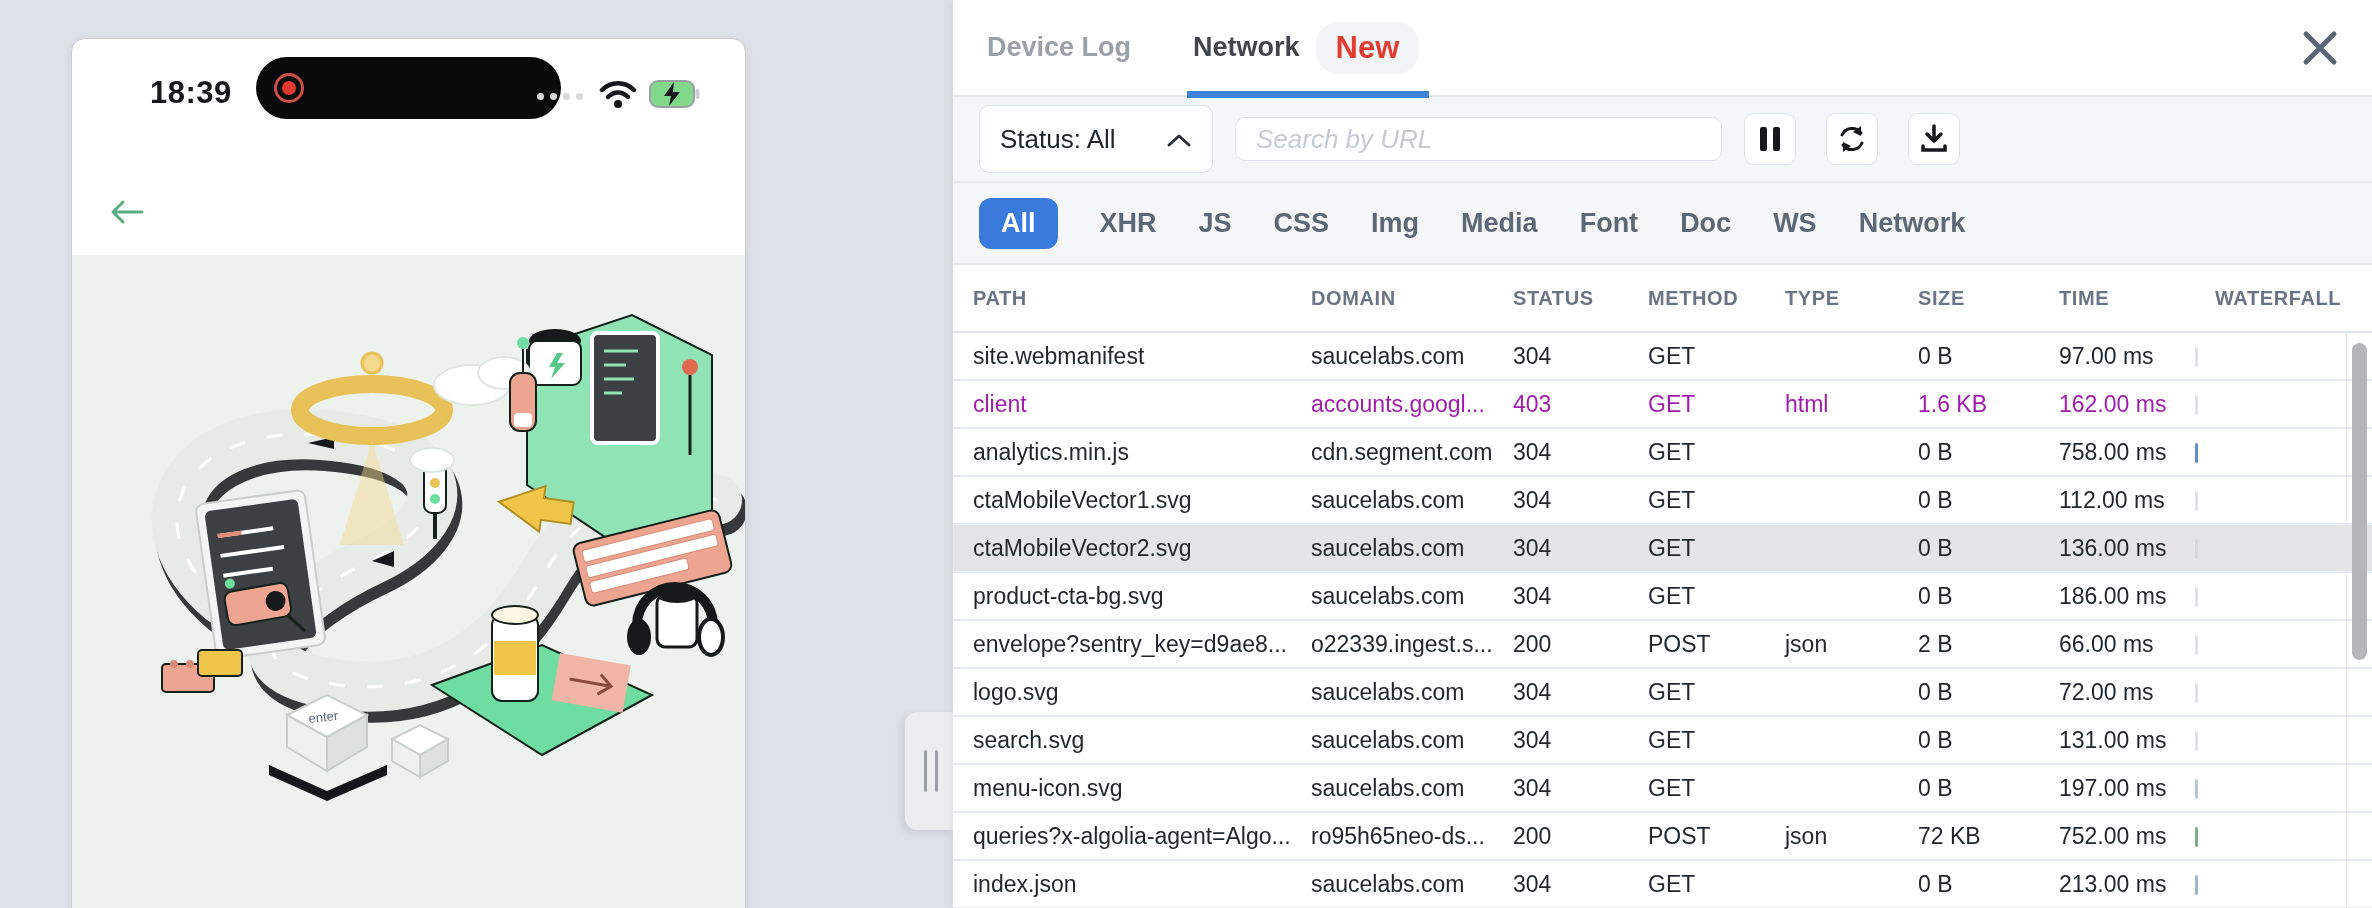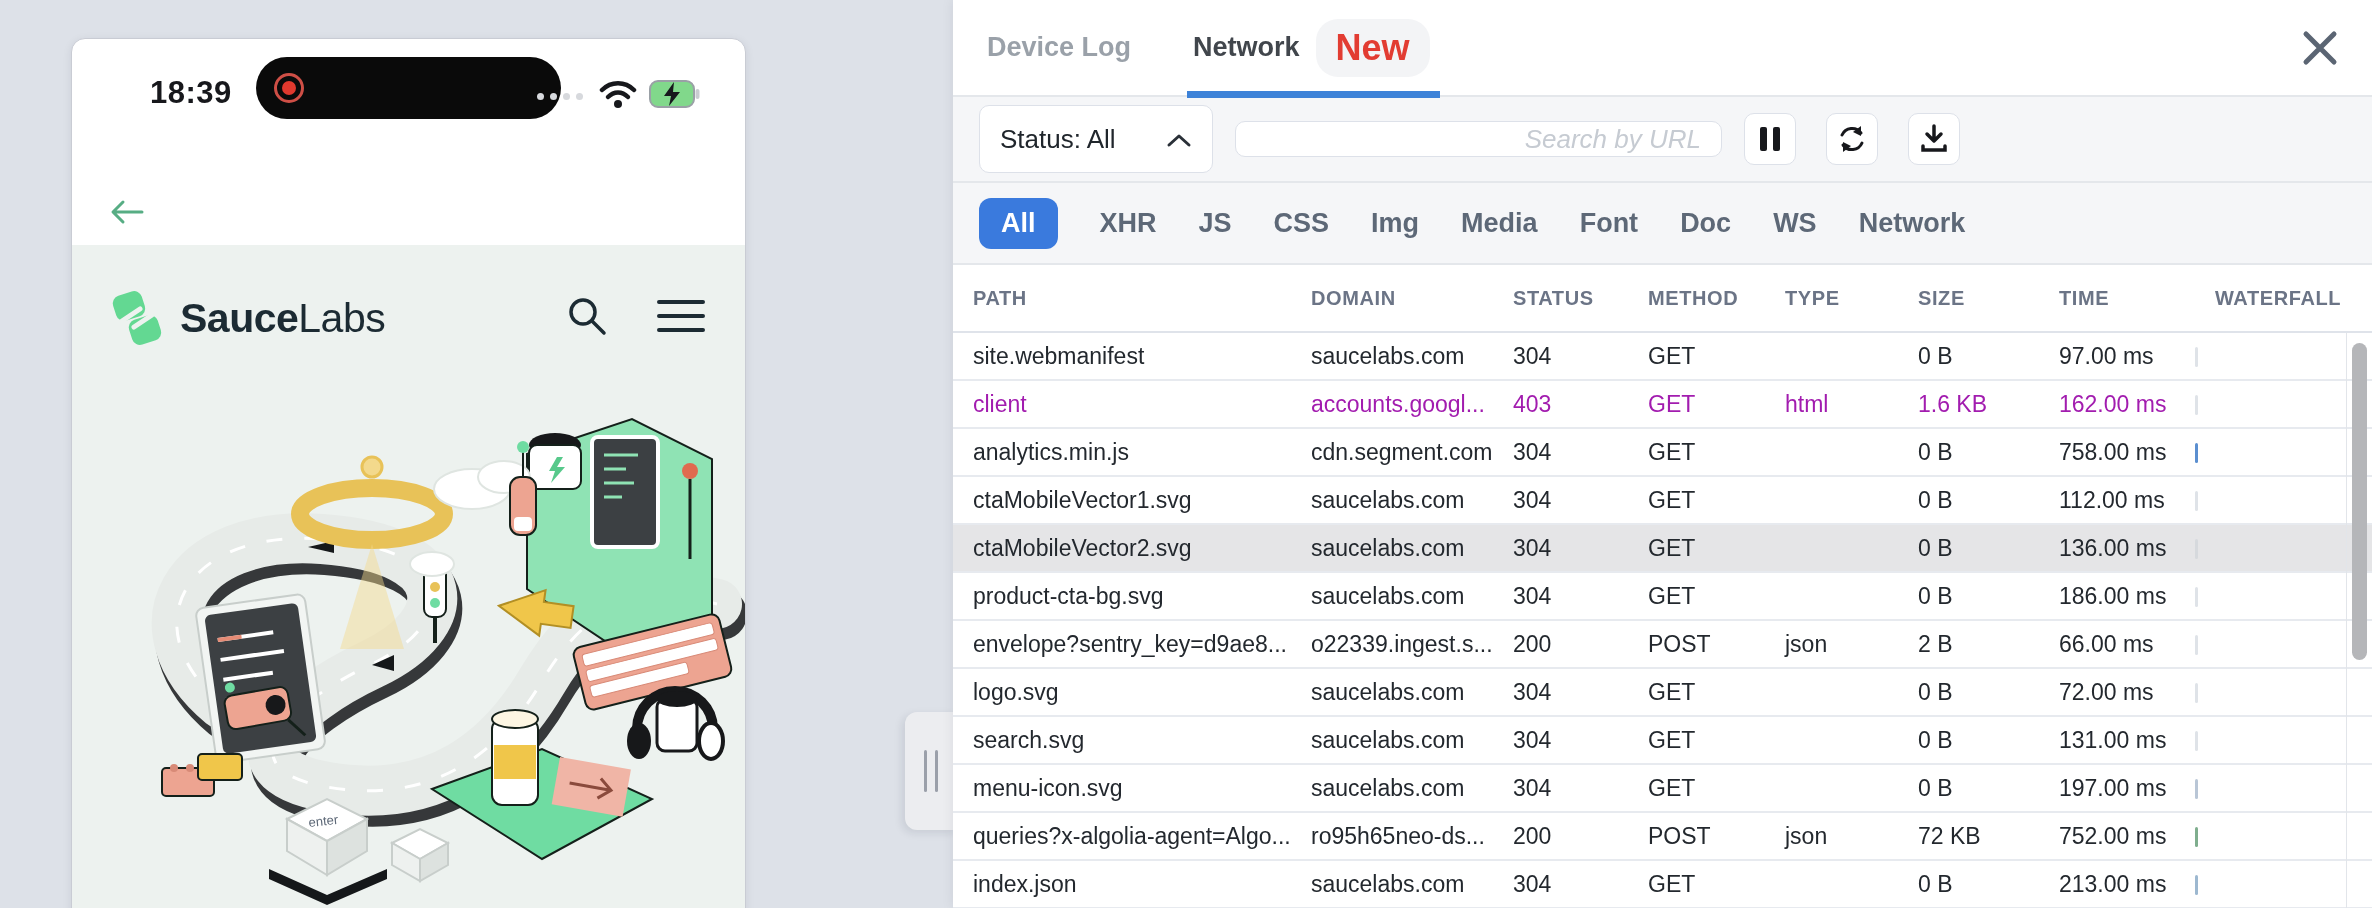--- a/index.html
+++ b/index.html
@@ -41,27 +41,27 @@
 
   
   .panel {
     position:absolute; left:953px; top:0; width:1419px; height:908px;
     background:#fff; box-shadow:0 0 12px rgba(20,30,50,.08);
   }
   .tabbar { position:relative; height:97px; display:flex; align-items:center; padding-left:34px; gap:62px; border-bottom:2px solid #e4e7eb; background:#fff; }
   .tab { position:relative; height:97px; display:flex; align-items:center; gap:16px; font-size:27px; font-weight:600; color:#9aa1a9; cursor:default; }
   .tab.active { color:#41464c; }
   .tab.active .underline { position:absolute; left:-6px; right:-10px; bottom:-2px; height:7px; background:#3d82d8; }
-  .badge-new { background:#f3f4f6; color:#e23c32; font-size:36px; font-weight:700; padding:8px 20px; border-radius:22px; }
+  .badge-new { background:#f3f4f6; color:#e23c32; font-size:31px; font-weight:700; padding:8px 20px; border-radius:22px; }
   .close-x { position:absolute; right:28px; top:24px; width:48px; height:48px; display:flex; align-items:center; justify-content:center; }
 
   .toolbar { height:86px; background:#f5f6f8; border-bottom:2px solid #e4e7eb; display:flex; align-items:center; padding-left:26px; gap:22px; }
   .dropdown { width:234px; height:68px; background:#fff; border:1px solid #dde1e9; border-radius:10px; display:flex; align-items:center; padding:0 20px; font-size:26px; color:#20262c;text-align:right; }
   .dropdown .caret { margin-left:auto; }
-  .search { width:487px; height:36px; background:#fff; border:1px solid #dde1e9; border-radius:10px; padding:16px 20px; font-size:26px; font-style:italic; color:#3a4048; font-family:"Liberation Sans", sans-serif;text-align:right; }
+  .search { width:487px; height:44px; background:#fff; border:1px solid #dde1e9; border-radius:10px; padding:16px 20px; font-size:26px; font-style:italic; color:#3a4048; font-family:"Liberation Sans", sans-serif; }
   .search::placeholder { color:#c6cbd2; font-style:italic; }
   .iconbtn { width:52px; height:52px; background:#fff; border:1px solid #dde1e9; border-radius:10px; display:flex; align-items:center; justify-content:center; }
   .iconbtn + .iconbtn { margin-left:8px; }
 
   .filters { height:82px; background:#f5f6f8; border-bottom:2px solid #e4e7eb; display:flex; align-items:center; padding-left:26px; gap:42px; }
   .chip { font-size:27px; font-weight:700; color:#5d6877; padding:10px 0; }
   .chip.active { background:#3a7add; color:#fff; padding:10px 22px; border-radius:12px; }
 
   .grid { display:grid; grid-template-columns:338px 202px 135px 137px 133px 141px 156px 1fr; align-items:center; }
   .thead { height:68px; background:#fff; border-bottom:2px solid #dfe3ea; }
@@ -111,45 +111,20 @@
 
   <div class="back-row">
     <span>
       <svg width="38" height="30" viewBox="0 0 38 30">
         <path d="M34 15 H6 M15 5 L5 15 L15 25" fill="none" stroke="#57ad84" stroke-width="3" stroke-linecap="round" stroke-linejoin="round"></path>
       </svg>
     </span>
   </div>
 
   <div class="mint">
-    <div class="site-head">
-      <div class="brand">
-        <svg width="62" height="62" viewBox="0 0 62 62">
-          <g fill="#63d892">
-            <rect x="8" y="6" width="30" height="26" rx="8" transform="rotate(-18 23 19)"></rect>
-            <rect x="24" y="30" width="30" height="26" rx="8" transform="rotate(-18 39 43)"></rect>
-          </g>
-          <path d="M16 34 L34 22 M28 40 L46 28" stroke="#edf2ef" stroke-width="5" stroke-linecap="round"></path>
-        </svg>
-        <span class="brand-text"><b>Sauce</b><span class="light">Labs</span></span>
-      </div>
-      <div class="head-icons">
-        <span>
-          <svg width="44" height="44" viewBox="0 0 44 44">
-            <circle cx="18" cy="18" r="12" fill="none" stroke="#1c2b33" stroke-width="3.5"></circle>
-            <path d="M27 27 L39 39" stroke="#1c2b33" stroke-width="3.5" stroke-linecap="round"></path>
-          </svg>
-        </span>
-        <span>
-          <svg width="48" height="36" viewBox="0 0 48 36">
-            <path d="M2 4 H46 M2 18 H46 M2 32 H46" stroke="#1c2b33" stroke-width="4" stroke-linecap="round"></path>
-          </svg>
-        </span>
-      </div>
-    </div>
 
     <svg class="hero" width="675" height="560" viewBox="0 0 675 560">
 
       <path d="M150 345 C60 270 110 170 250 180 C390 190 385 265 300 305 C215 345 150 410 255 428 C365 447 430 390 470 322 C510 255 555 225 645 245" fill="none" stroke="#15181a" stroke-width="52" stroke-linecap="round" opacity="0.85" transform="translate(4,10)"></path>
 
       <path d="M150 345 C60 270 110 170 250 180 C390 190 385 265 300 305 C215 345 150 410 255 428 C365 447 430 390 470 322 C510 255 555 225 645 245" fill="none" stroke="#e7ebe8" stroke-width="50" stroke-linecap="round"></path>
       <path d="M150 345 C60 270 110 170 250 180 C390 190 385 265 300 305 C215 345 150 410 255 428 C365 447 430 390 470 322 C510 255 555 225 645 245" fill="none" stroke="#ffffff" stroke-width="3" stroke-dasharray="16 22"></path>
 
       <polygon points="236,188 262,182 262,194" fill="#15181a"></polygon>
       <polygon points="300,306 322,296 322,312" fill="#15181a"></polygon>

